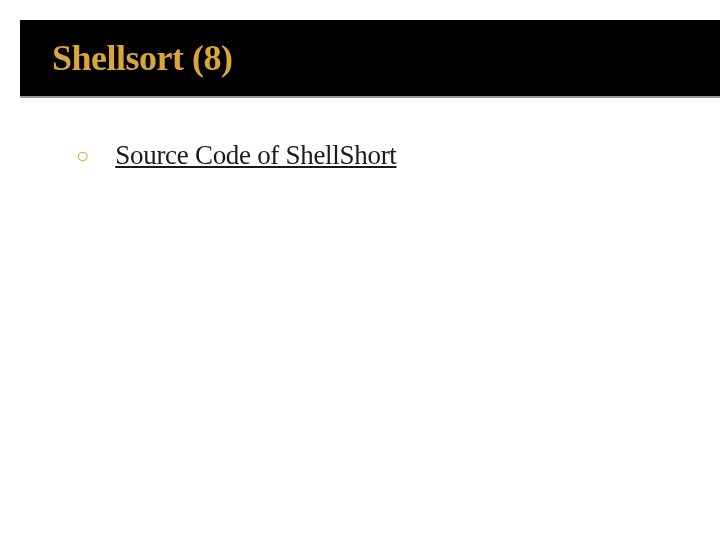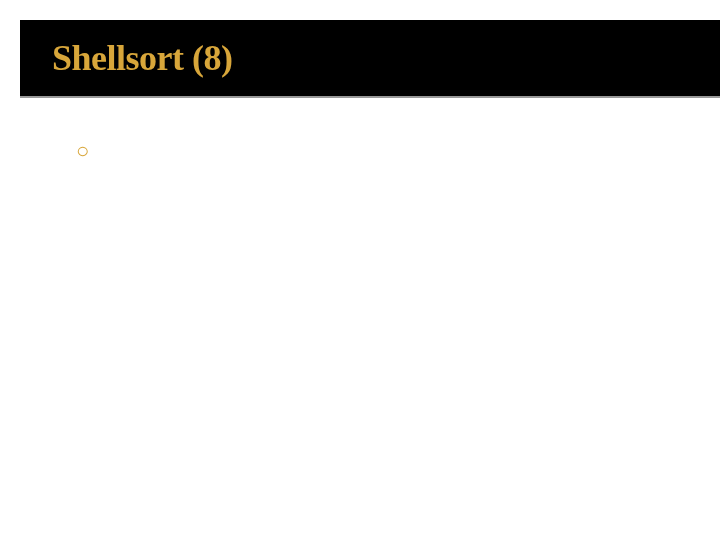--- a/index.html
+++ b/index.html
@@ -47,14 +47,15 @@
 </head>
 <body>
 
 <div class="title-bar">
   <span class="title-text">Shellsort (8)</span>
 </div>
 
 <div class="content">
   <div class="bullet-item">
     <span class="bullet-marker">○</span>
+    <a class="link-text">Source Code of ShellShort</a>
   </div>
 </div>
 
 </body></html>

